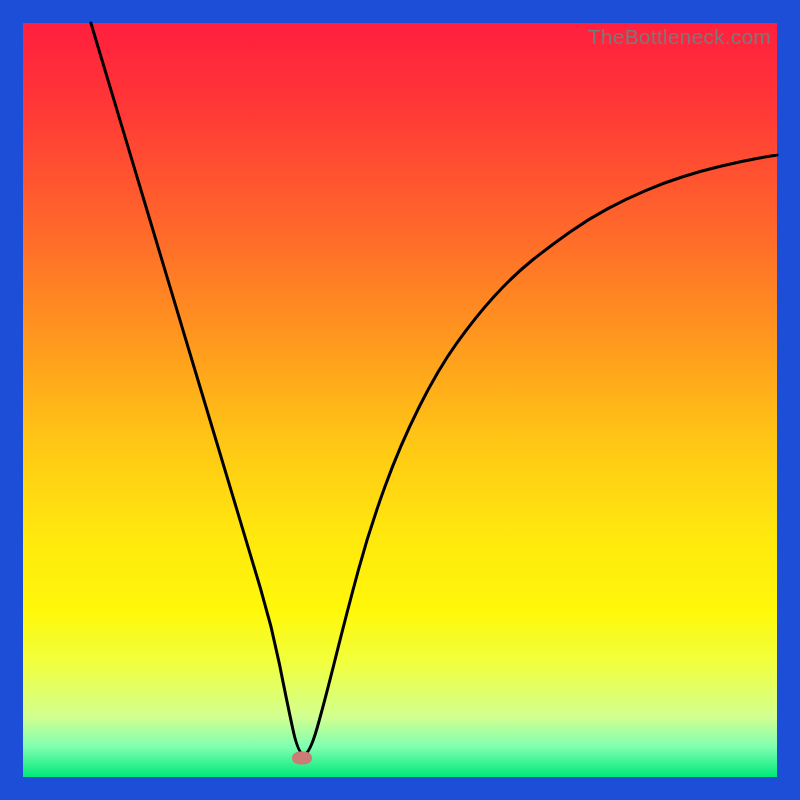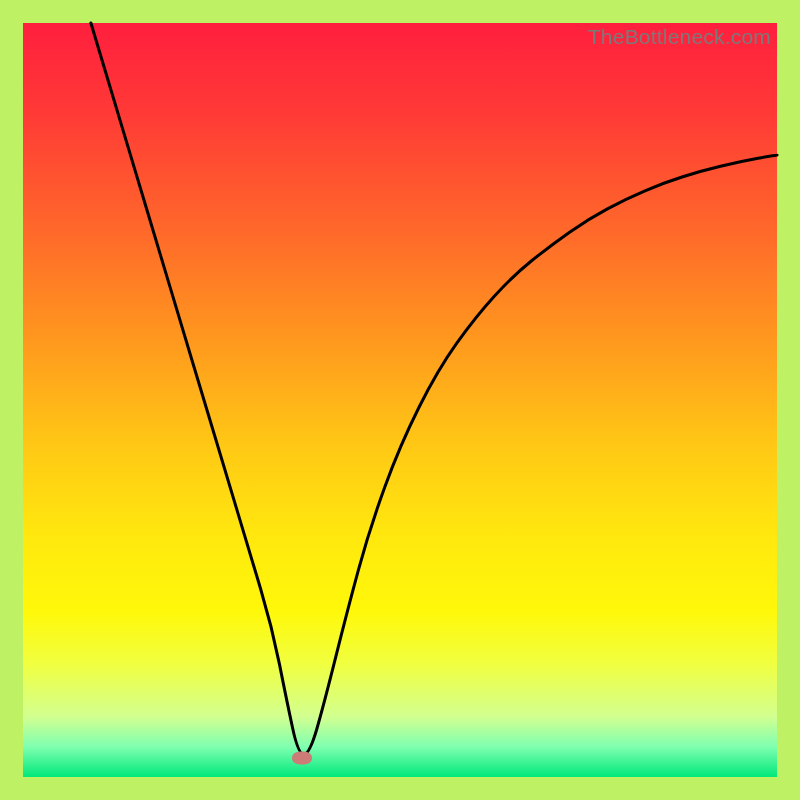--- a/index.html
+++ b/index.html
@@ -8,21 +8,21 @@
     width: 800px;
     height: 800px;
     background: #000;
     font-family: Arial, Helvetica, sans-serif;
     overflow: hidden;
   }
   .frame {
     position: relative;
     width: 800px;
     height: 800px;
-    background: #bef264;
+    background: #1d4ed8;
   }
   .plot {
     position: absolute;
     left: 23px;
     top: 23px;
     width: 754px;
     height: 754px;
     background: linear-gradient(to bottom,
       #ff1f3e 0%,
       #ff3a36 12%,

